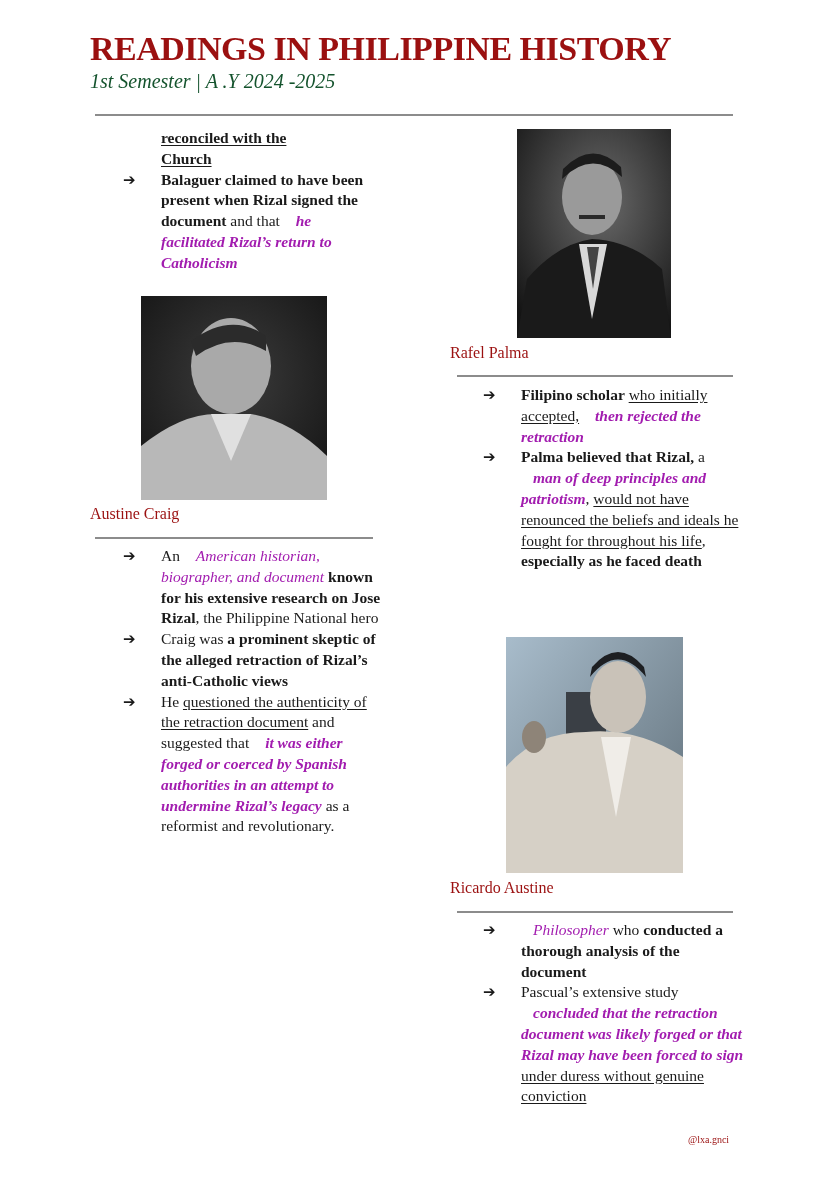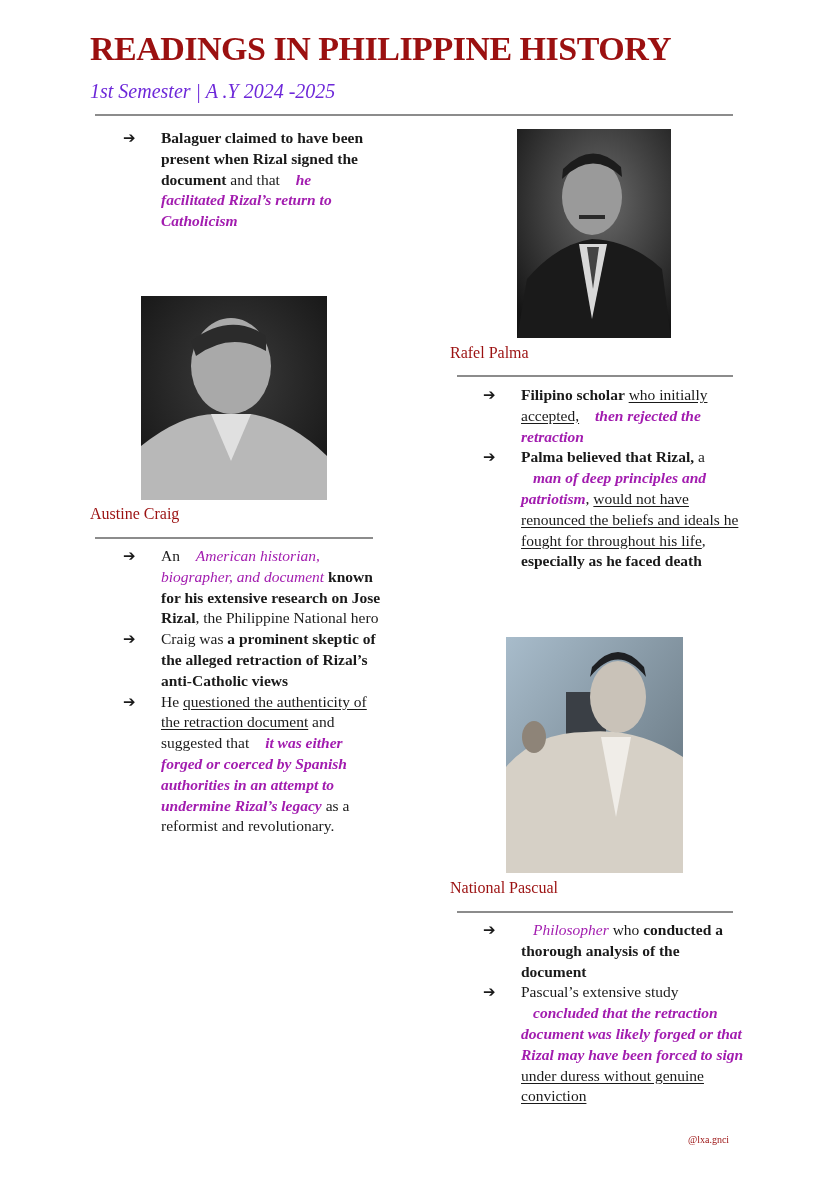--- a/index.html
+++ b/index.html
@@ -1,21 +1,21 @@
 <!DOCTYPE html>
 <html><head>
 <meta charset="utf-8">
 <style>
   html, body { margin:0; padding:0; background:#ffffff; }
   body { width:828px; height:1178px; position:relative; overflow:hidden;
          font-family:"DejaVu Serif","Liberation Serif",serif; color:#1a1a1a; }
   .title { position:absolute; left:90px; top:30px; font-size:34px; font-weight:bold;
            color:#9b1010; letter-spacing:-0.5px; font-family:"Liberation Serif","DejaVu Serif",serif; }
-  .subtitle { position:absolute; left:90px; top:80px; font-size:20px; font-style:italic;
-              color:#6d28d9; font-family:"Liberation Serif","DejaVu Serif",serif;text-align:center; }
+  .subtitle { position:absolute; left:90px; top:70px; font-size:20px; font-style:italic;
+              color:#14532d; font-family:"Liberation Serif","DejaVu Serif",serif;text-align:center; }
   .rule { position:absolute; height:2px; background:#8c8c8c; }
   .photo { position:absolute; overflow:hidden; }
   .photo svg { width:100%; height:100%; display:block; }
   .name { position:absolute; font-size:16px; font-weight:normal; color:#9b1010;
           font-family:"Liberation Serif","DejaVu Serif",serif; }
   .list { position:absolute; margin:0; padding:0; list-style:none;
           font-size:15.5px; line-height:20.8px; font-family:"Liberation Serif","DejaVu Serif",serif; }
   .list li { position:relative; padding-left:38px; }
   .arrow { position:absolute; left:0; top:0; font-weight:bold; font-family:"DejaVu Sans",sans-serif; font-size:15px; }
   .b { font-weight:bold; }
@@ -28,20 +28,24 @@
 </head>
 <body>
 
 <div>
 
   <div class="title">READINGS IN PHILIPPINE HISTORY</div>
   <div class="subtitle">1st Semester | A .Y 2024 -2025</div>
   <div class="rule" style="left:95px; top:114px; width:638px;"></div>
 
   <ul class="list" style="left:123px; top:128px; width:250px;">
+    <li style="padding-left:38px;">
+      <span class="b u">reconciled with the</span><br>
+      <span class="b u">Church</span>
+    </li>
     <li>
       <span class="arrow">➔</span>
       <span class="b">Balaguer claimed to have been present when Rizal signed the document</span><span> and that </span><span class="r b i">he facilitated Rizal’s return to Catholicism</span>
     </li>
   </ul>
 
   <div class="photo" style="left:141px; top:296px; width:186px; height:204px;">
     <svg viewBox="0 0 186 204" preserveAspectRatio="none">
       <defs>
         <radialGradient id="cbg" cx="0.5" cy="0.4" r="0.7">
@@ -115,21 +119,21 @@
       </defs>
       <rect width="177" height="236" fill="url(#sbg)"></rect>
       <rect x="60" y="55" width="40" height="60" fill="#3a3f45"></rect>
       <ellipse cx="112" cy="60" rx="28" ry="36" fill="#c9c2b8"></ellipse>
       <path d="M84 40 Q112 5 140 40 L138 30 Q112 0 86 30 Z" fill="#1d1f22"></path>
       <path d="M0 236 L0 130 Q30 95 80 95 Q130 90 177 120 L177 236 Z" fill="#d6d0c6"></path>
       <path d="M95 100 L110 180 L125 100 Z" fill="#f0ede8"></path>
       <ellipse cx="28" cy="100" rx="12" ry="16" fill="#8e8478"></ellipse>
     </svg>
   </div>
-  <div class="name" style="left:450px; top:879px;">National Pascual</div>
+  <div class="name" style="left:450px; top:879px;">Ricardo Austine</div>
   <div class="rule" style="left:457px; top:911px; width:276px;"></div>
 
   <ul class="list" style="left:483px; top:920px; width:262px;">
     <li>
       <span class="arrow">➔</span>
       <span class="r i">Philosopher</span><span> who </span><span class="b">conducted a thorough analysis of the document</span>
     </li>
     <li>
       <span class="arrow">➔</span>
       <span>Pascual’s extensive study </span><span class="r b i">concluded that the retraction document was likely forged or that Rizal may have been forced to sign</span><span> </span><span class="u">under duress without genuine conviction</span>

